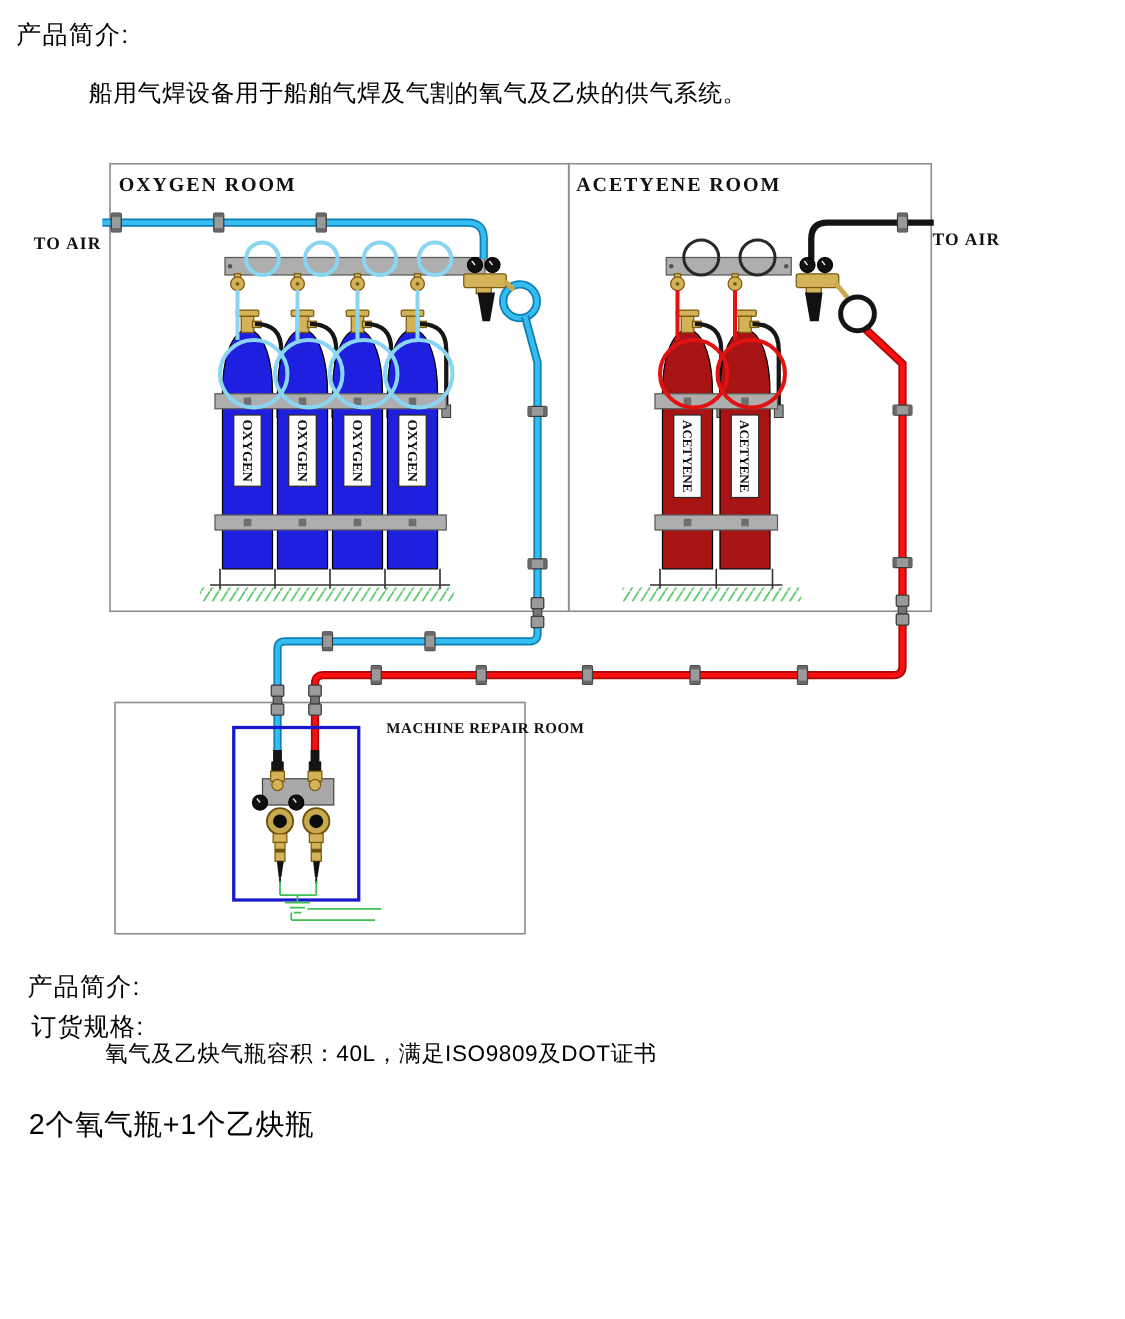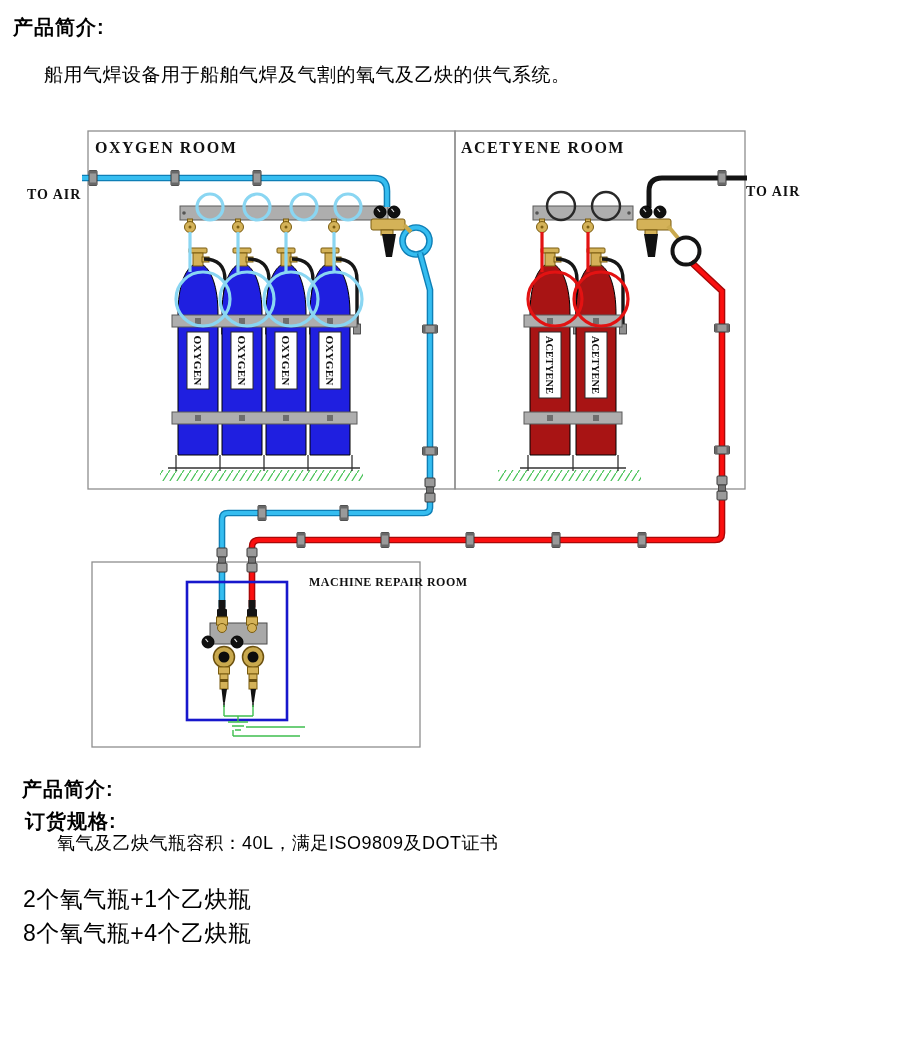--- a/index.html
+++ b/index.html
@@ -1,20 +1,20 @@
 <!DOCTYPE html>
 <html><head>
 <meta charset="utf-8">
 <style>
   html,body{margin:0;padding:0;background:#ffffff;}
   body{width:900px;height:1055px;position:relative;overflow:hidden;
        font-family:"Liberation Sans",sans-serif;color:#000;}
   .abs{position:absolute;}
-  .h1{font-size:20px;font-weight:bold;letter-spacing:1px;}
-  .body-cn{font-size:18px;letter-spacing:0.5px;}
+  .h1{font-size:20px;font-weight:normal;letter-spacing:1px;}
+  .body-cn{font-size:18px;letter-spacing:0.5px;margin-left:27px;}
   .spec{font-size:23px;line-height:33.5px;letter-spacing:0.5px;}
   svg text{font-family:"Liberation Serif",serif;font-weight:bold;fill:#111;}
   .pipe-cyan-o{stroke:#0e7fb6;stroke-width:6.6;fill:none;}
   .pipe-cyan-i{stroke:#35bdf0;stroke-width:3.8;fill:none;}
   .pipe-red-o{stroke:#a80808;stroke-width:6.6;fill:none;}
   .pipe-red-i{stroke:#fb0f0f;stroke-width:3.8;fill:none;}
   .pipe-blk{stroke:#141414;stroke-width:5;fill:none;}
   .hose-cyan{stroke:#8ad6f2;stroke-width:3.2;fill:none;}
   .hose-red{stroke:#e31212;stroke-width:3.2;fill:none;}
   .blkhose{stroke:#161616;stroke-width:3.4;fill:none;}
@@ -32,21 +32,20 @@
 
 <div class="abs h1" style="left:13px;top:14px;">产品简介:</div>
 <div class="abs body-cn" style="left:44px;top:62px;font-size:19px;">船用气焊设备用于船舶气焊及气割的氧气及乙炔的供气系统。</div>
 
 <div class="abs h1" style="left:22px;top:776px;">产品简介:</div>
 <div class="abs body-cn" style="left:57px;top:831px;">氧气及乙炔气瓶容积：40L，满足ISO9809及DOT证书</div>
 
 <div class="abs h1" style="left:25px;top:808px;">订货规格:</div>
 <div class="abs spec" style="left:23px;top:883px;">
   <div>2个氧气瓶+1个乙炔瓶</div>
-  <div>8个氧气瓶+4个乙炔瓶</div>
 </div>
 
 <svg class="abs" style="left:0;top:0;" width="900" height="780" viewBox="0 0 900 780">
   <defs>
     <pattern id="hatch" width="7" height="11" patternUnits="userSpaceOnUse">
       <path d="M0,11 L7,0" stroke="#3fbf4f" stroke-width="1.2"></path>
     </pattern>
     <g id="clampH">
       <rect x="-4" y="-7.5" width="8" height="15" rx="1" fill="#9a9a9a" stroke="#3a3a3a" stroke-width="1"></rect>
       <rect x="-4" y="-7.5" width="8" height="3" fill="#686868"></rect>

